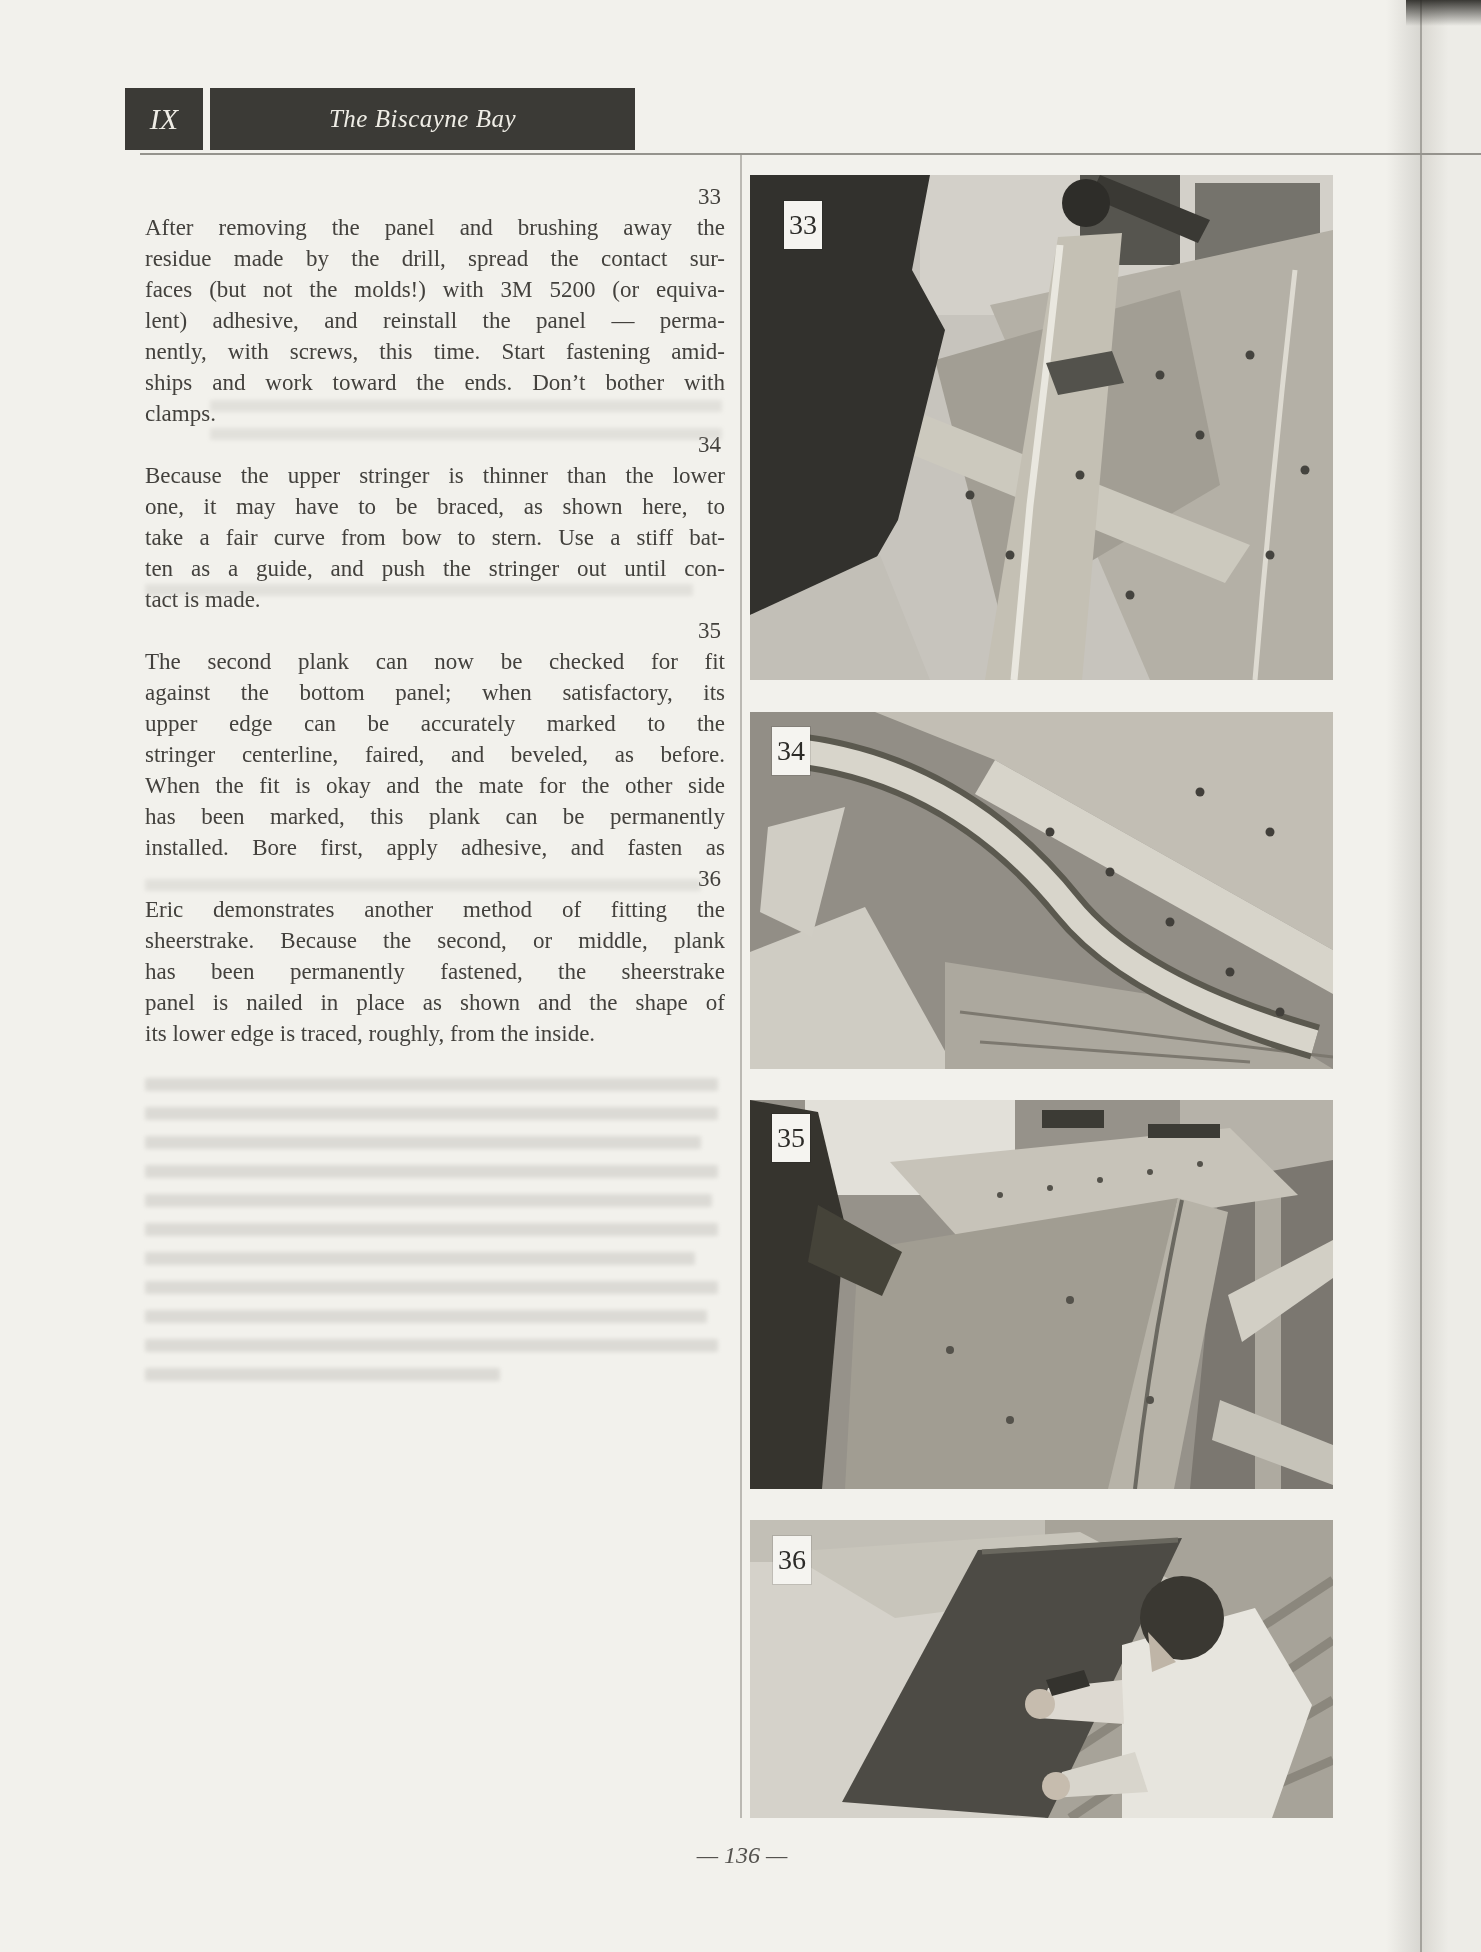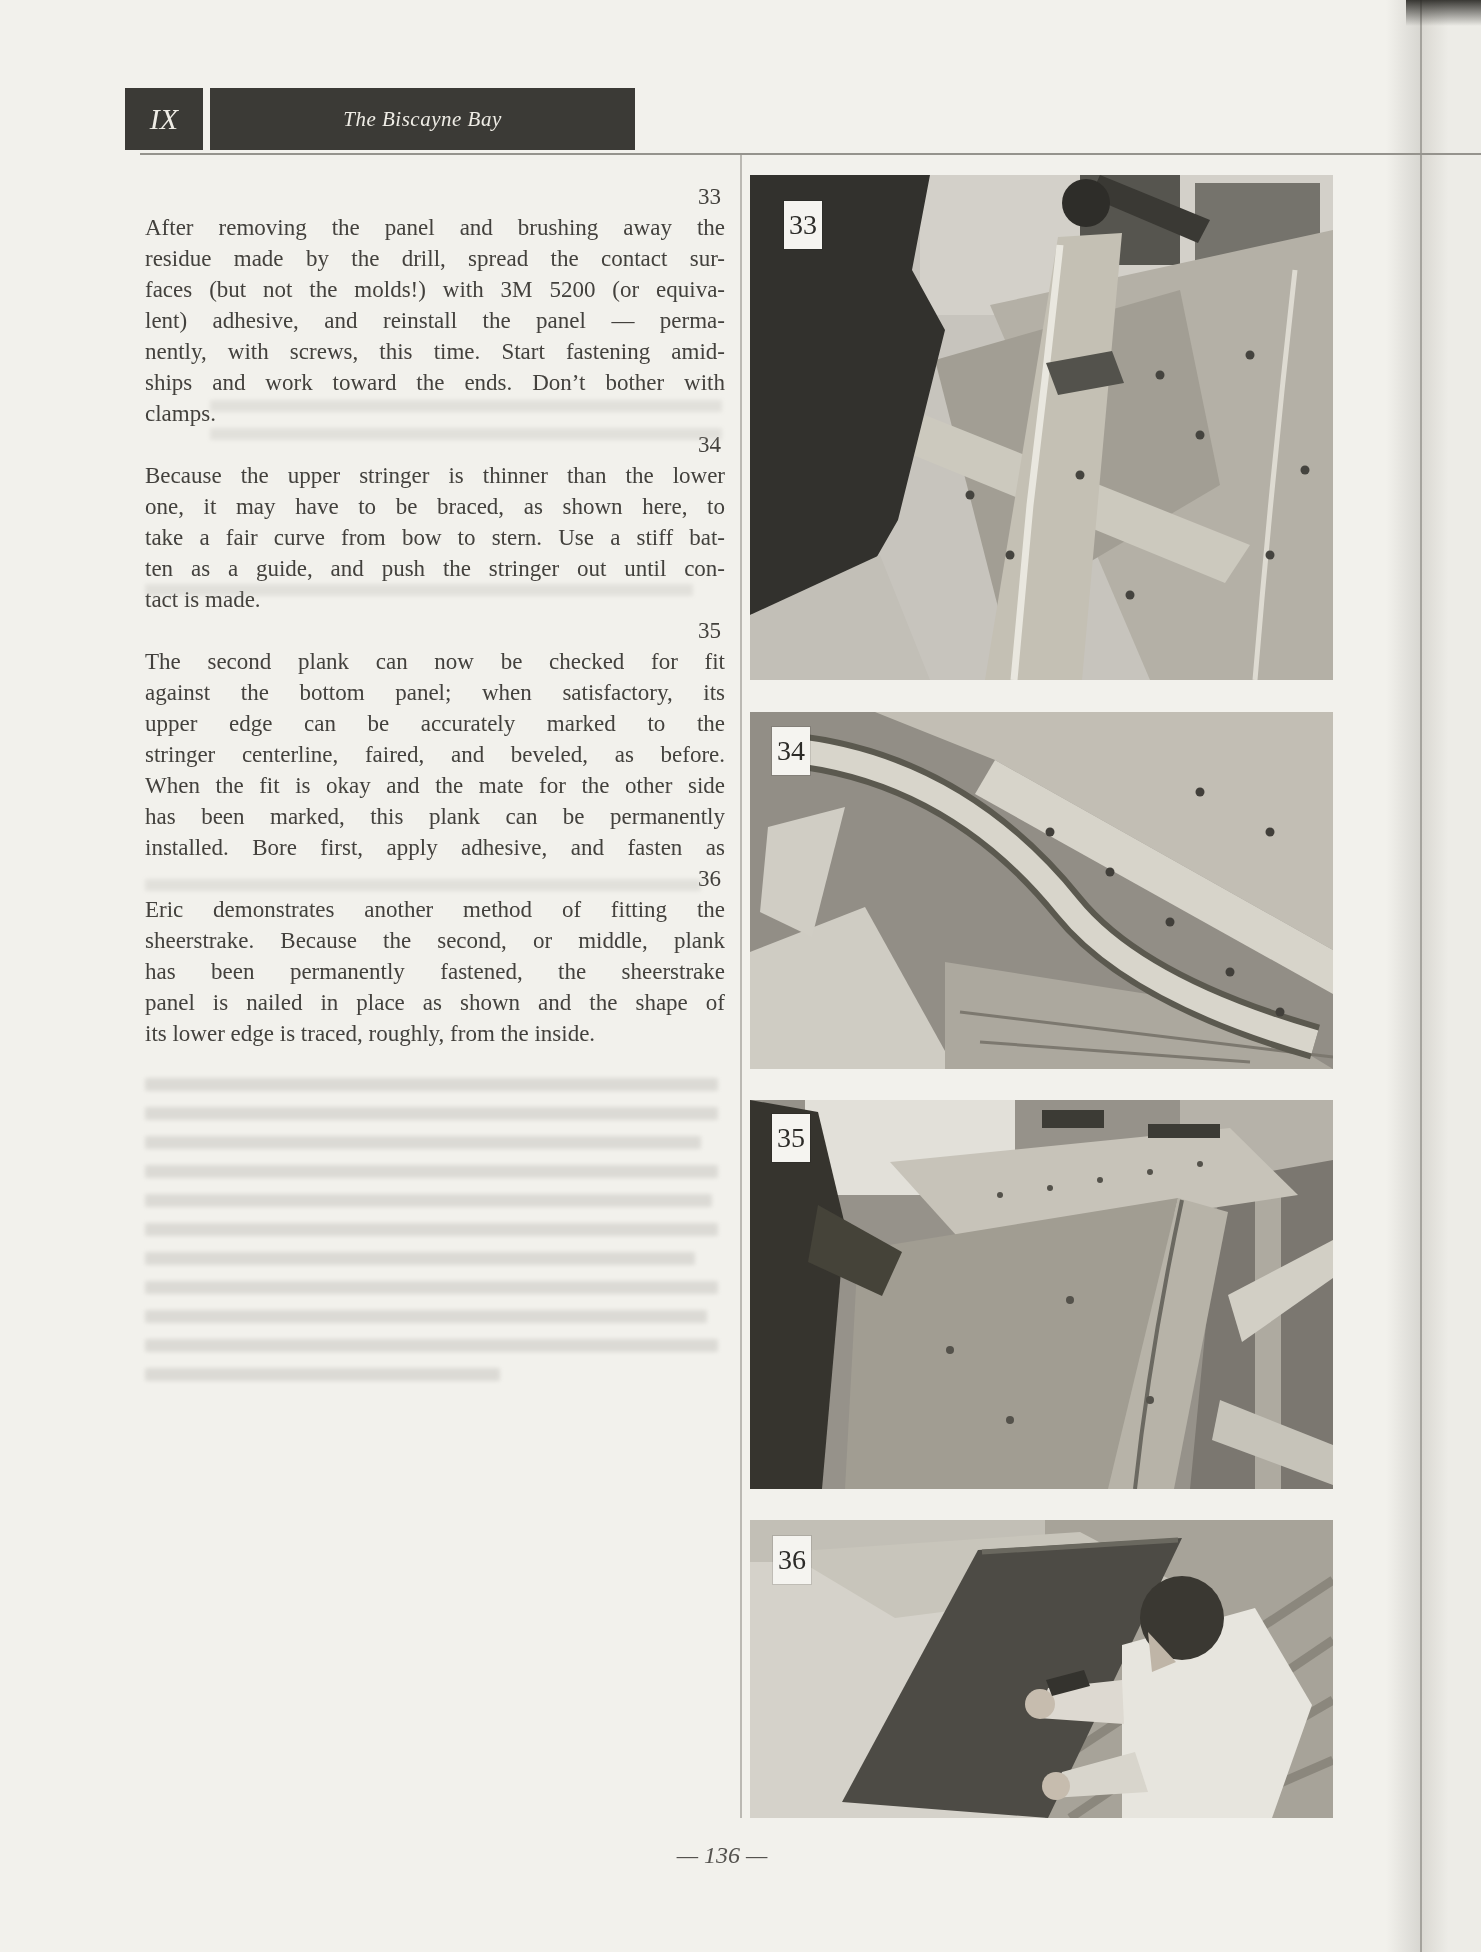--- a/index.html
+++ b/index.html
@@ -17,21 +17,21 @@
   .fold-line { position:absolute; left:1420px; top:0; width:2px; height:1952px; background:#a5a39d; }
   .corner-shadow { position:absolute; left:1406px; top:0; width:75px; height:26px;
     background:linear-gradient(to bottom, rgba(38,37,33,0.9), rgba(38,37,33,0)); }
 
   
   .chapter-box, .title-bar {
     position:absolute; top:88px; height:62px; background:#3b3a36; color:#efede6;
     display:flex; align-items:center; justify-content:center; font-style:italic;text-align:center;
   }
   .chapter-box { left:125px; width:78px; font-size:30px; }
-  .title-bar  { left:210px; width:425px; font-size:21px; letter-spacing:0.5px; }
+  .title-bar  { left:210px; width:425px; font-size:25px; letter-spacing:0.5px; }
   .header-rule { position:absolute; left:140px; top:153px; width:1341px; height:2px; background:#95938d; }
   .column-divider { position:absolute; left:740px; top:155px; width:2px; height:1663px; background:#bbb9b3; }
 
   
   .text-column { position:absolute; left:145px; top:181px; width:580px;
     color:#43413d; font-size:23px; line-height:31px; }
   .pnum { text-align:right; padding-right:4px; }
   .jline { text-align:justify; text-align-last:justify; height:31px; overflow:hidden; }
   .jline.last { text-align-last:left;font-family:Liberation Serif, serif; }
 
@@ -57,21 +57,21 @@
     position:absolute; width:38px; height:48px; background:#f5f4f0; color:#2c2b28;
     display:flex; align-items:center; justify-content:center; font-size:28px;
     box-shadow:0 0 0 1px rgba(0,0,0,0.10);
   }
   .photo-33 .photo-label { left:34px; top:26px; }
   .photo-34 .photo-label { left:22px; top:15px; }
   .photo-35 .photo-label { left:22px; top:14px; }
   .photo-36 .photo-label { left:23px; top:16px; }
 
   
-  .page-number { position:absolute; left:572px; top:1842px; width:300px;
+  .page-number { position:absolute; left:592px; top:1842px; width:300px;
     text-align:center; font-style:italic; font-size:24px; color:#55534f; }
 </style>
 </head>
 <body>
 
 <div class="page">
 
   <div class="fold-shade"></div>
   <div class="right-page"></div>
   <div class="fold-line"></div>

